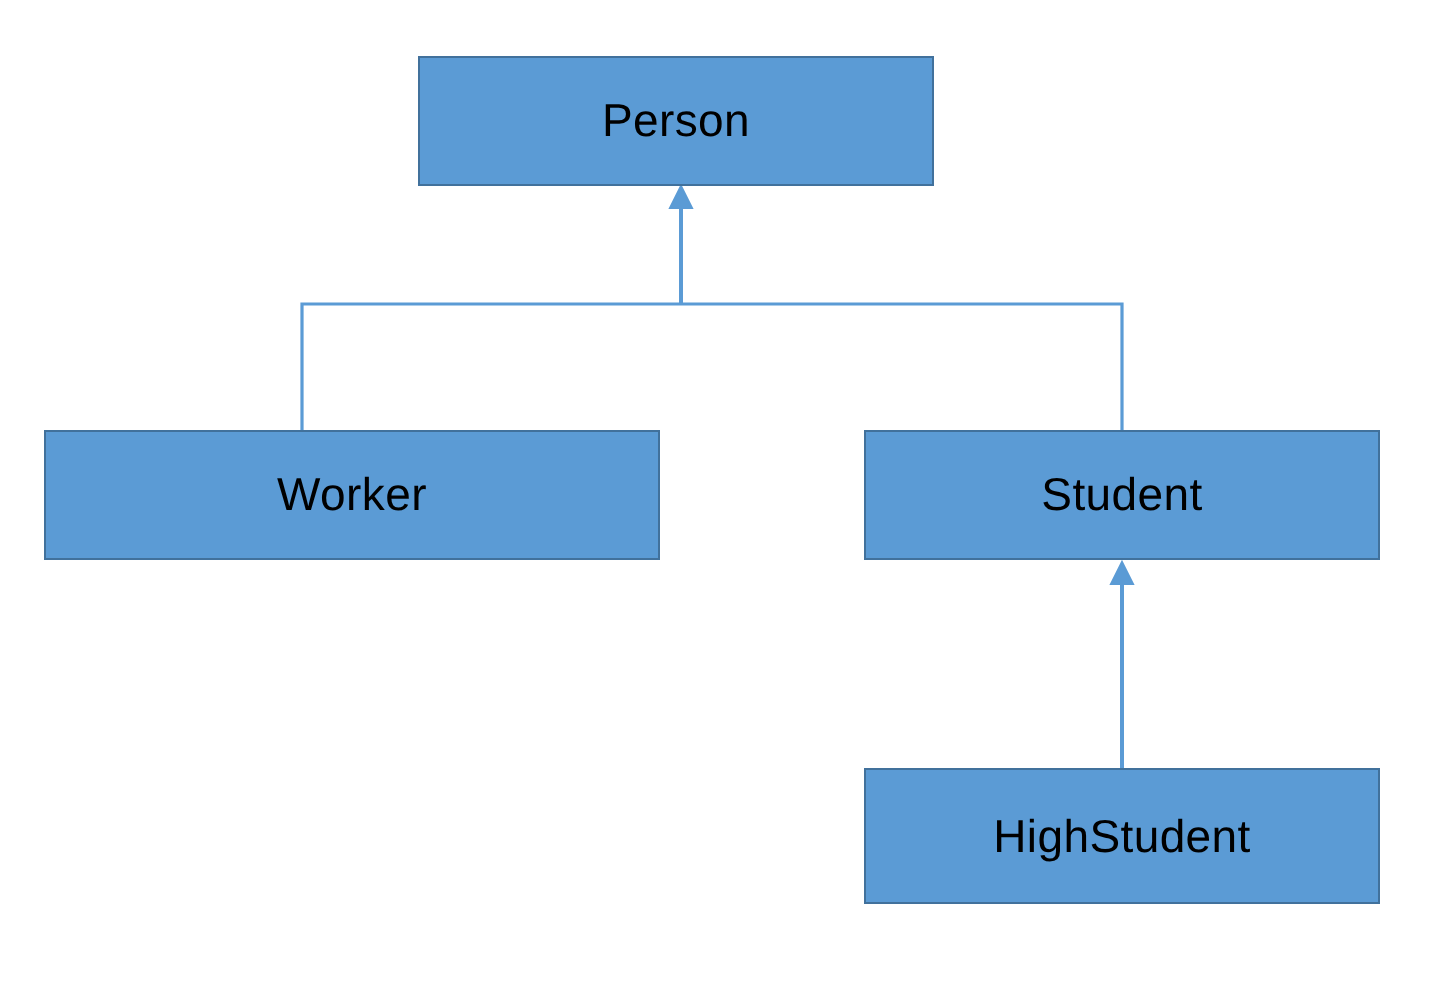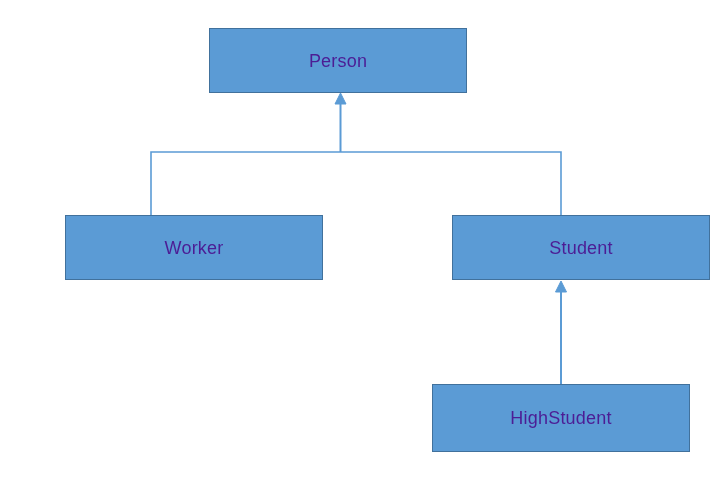--- a/index.html
+++ b/index.html
@@ -29,31 +29,31 @@
   .class-box {
     position: absolute;
     box-sizing: border-box;
     background: #5B9BD5;
     border: 1px solid #41719C;
     display: flex;
     align-items: center;
     justify-content: center;
   }
   .class-box-label {
-    color: #4c1d95;
+    color: #000000;
     font-family: "Liberation Sans", sans-serif;
-    font-size: 18px;
+    font-size: 23px;
     font-weight: 400;
     line-height: 1;
     letter-spacing: 0.2px;
     white-space: nowrap;
   }
   #box-person   { left: 209px; top: 28px;  width: 258px; height: 65px; }
-  #box-worker   { left: 22px;  top: 215px; width: 258px; height: 65px; margin-left: 43px; }
-  #box-student  { left: 432px; top: 215px; width: 258px; height: 65px; margin-left: 20px; }
+  #box-worker   { left: 22px;  top: 215px; width: 308px; height: 65px; }
+  #box-student  { left: 432px; top: 215px; width: 258px; height: 65px; }
   #box-highstudent { left: 432px; top: 384px; width: 258px; height: 68px; }
 </style>
 </head>
 <body>
 
 <div id="diagram-canvas">
 
   <svg id="connector-layer" viewBox="0 0 728 495" width="728" height="495" xmlns="http://www.w3.org/2000/svg">
 
     <g>

